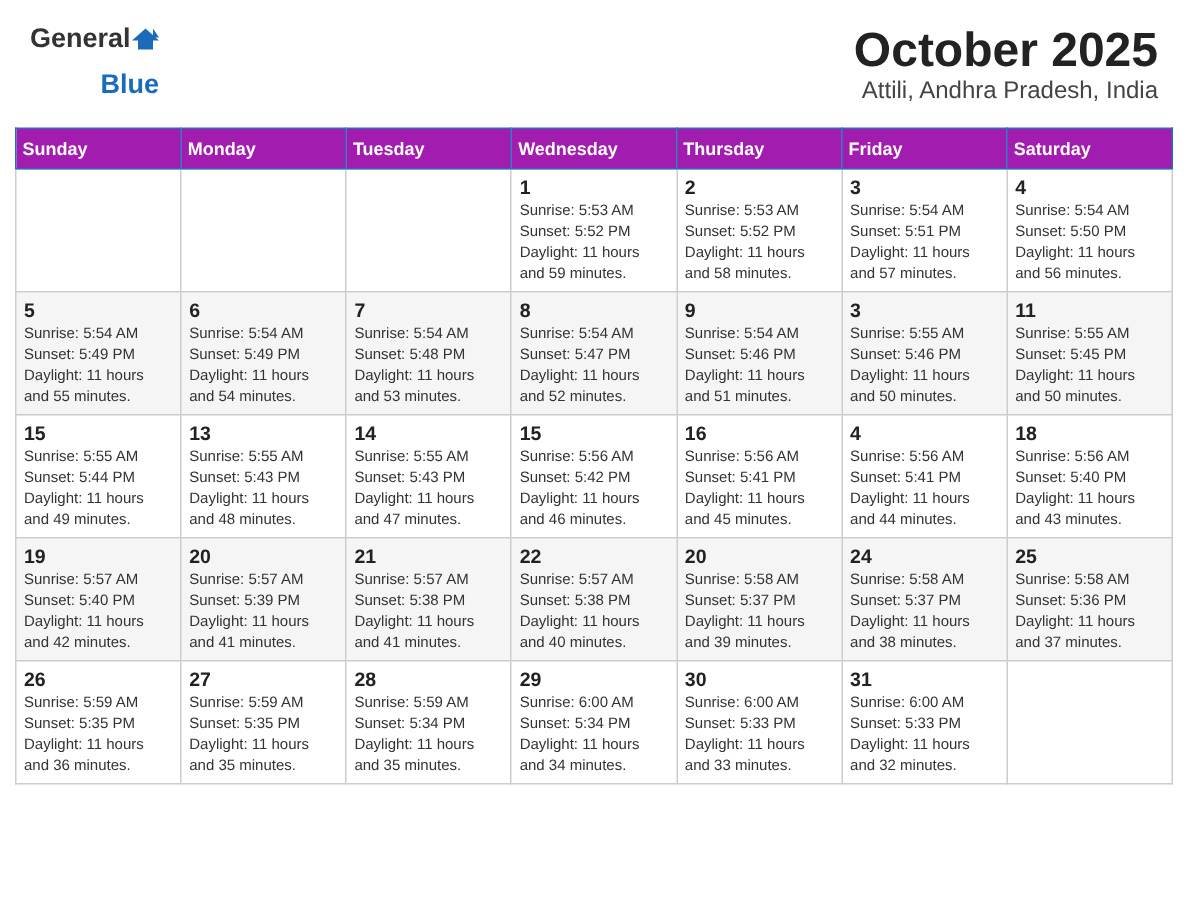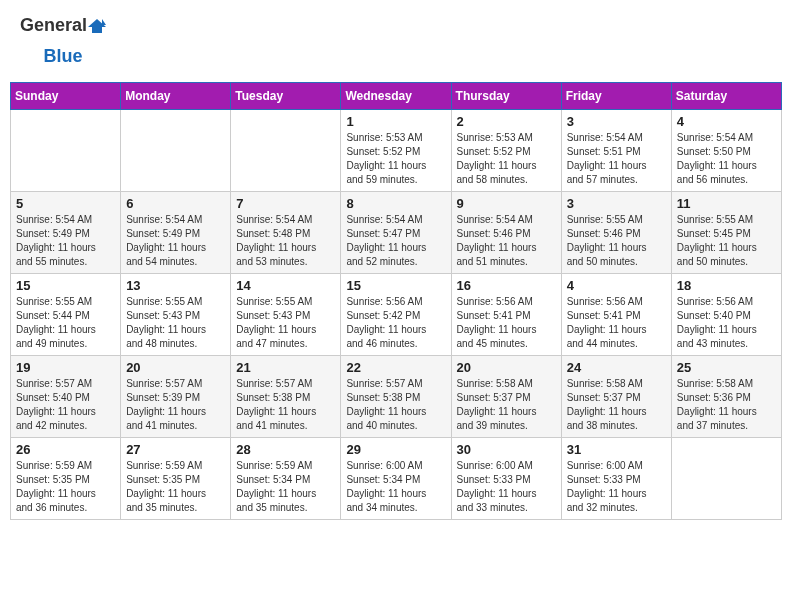--- a/index.html
+++ b/index.html
@@ -13,21 +13,21 @@
     .header {
       display: flex;
       justify-content: space-between;
       align-items: flex-start;
       margin-bottom: 10px;
       padding: 5px 10px;
     }
     .logo {
       display: flex;
       flex-direction: column;
-      align-items: center;
+      align-items: flex-end;
     }
     .title-block {
       text-align: right;
     }
     .month-title {
       font-size: 32px;
       font-weight: bold;
       color: #222;
     }
     .location {
@@ -83,20 +83,22 @@
     <div style="display:flex;align-items:center;">
       <span style="font-size:18px;font-weight:bold;color:#333;">General</span>
       <svg width="18" height="18" viewBox="0 0 18 18" style="margin-left:1px;">
         <polygon points="9,2 18,10 14,10 14,16 4,16 4,10 0,10" fill="#1a6bba"></polygon>
         <polygon points="14,2 18,8 14,8" fill="#1a6bba"></polygon>
       </svg>
     </div>
     <span style="font-size:18px;font-weight:bold;color:#1a6bba;margin-top:10px;">Blue</span>
   </div>
   <div class="title-block">
+    <div class="month-title">October 2025</div>
+    <div class="location">Attili, Andhra Pradesh, India</div>
   </div>
 </div>
 
 <table class="calendar">
   <thead>
     <tr>
     <th>Sunday</th>
         <th>Monday</th>
         <th>Tuesday</th>
         <th>Wednesday</th>

